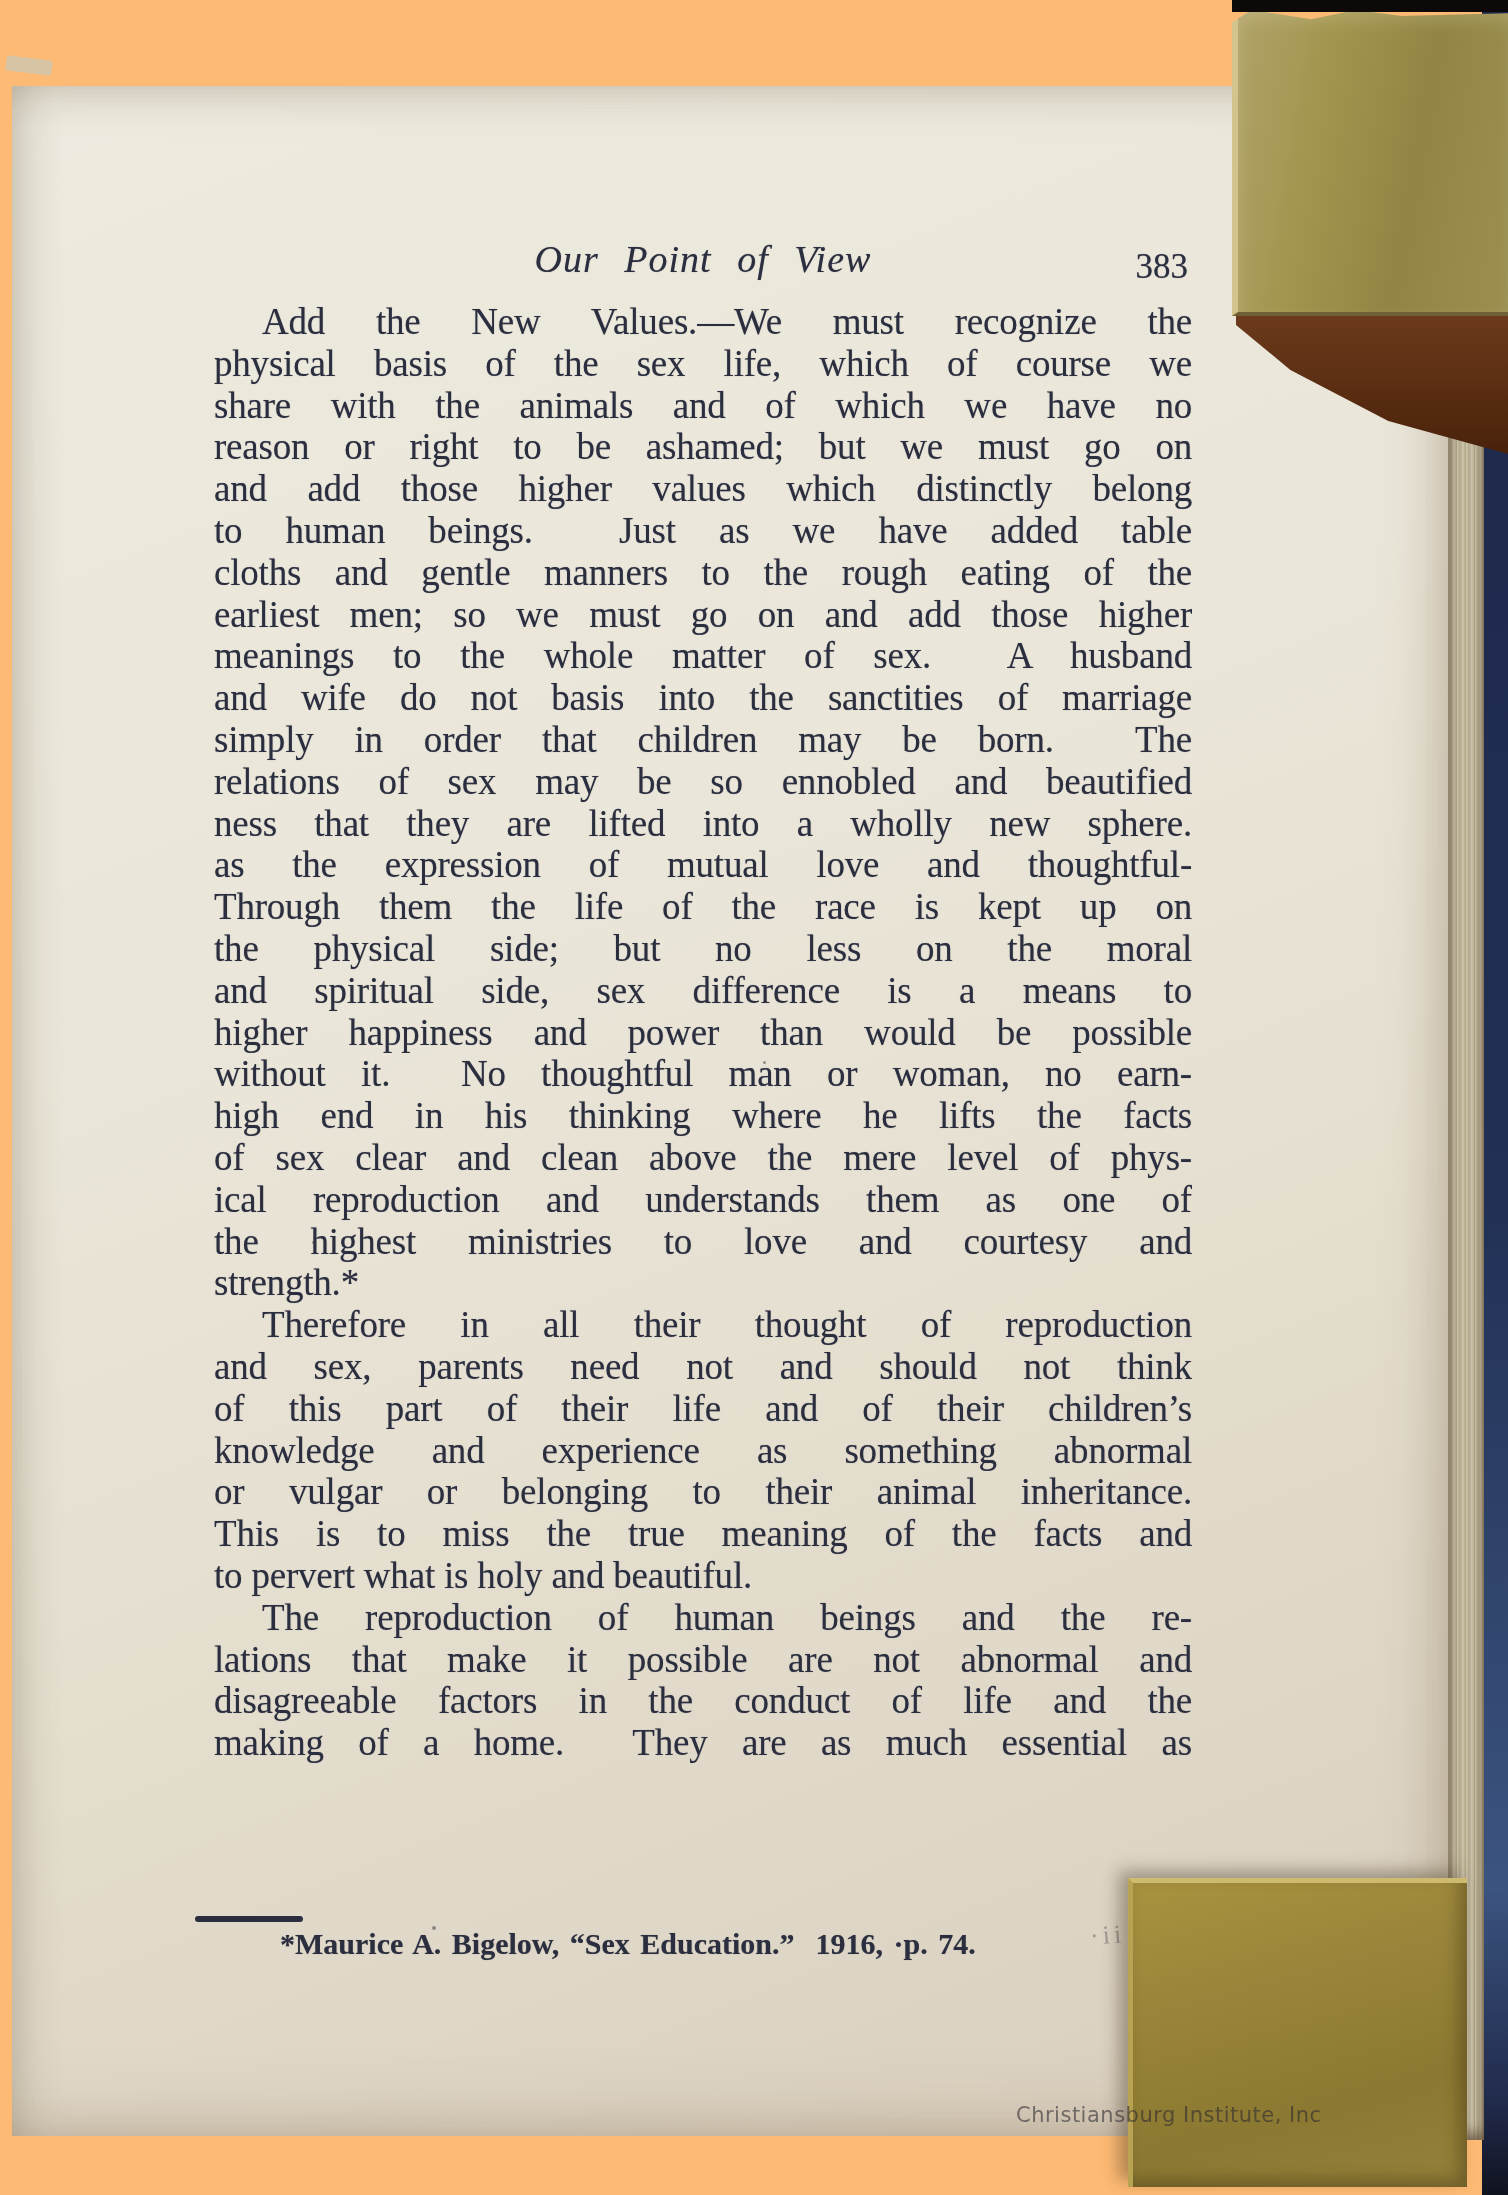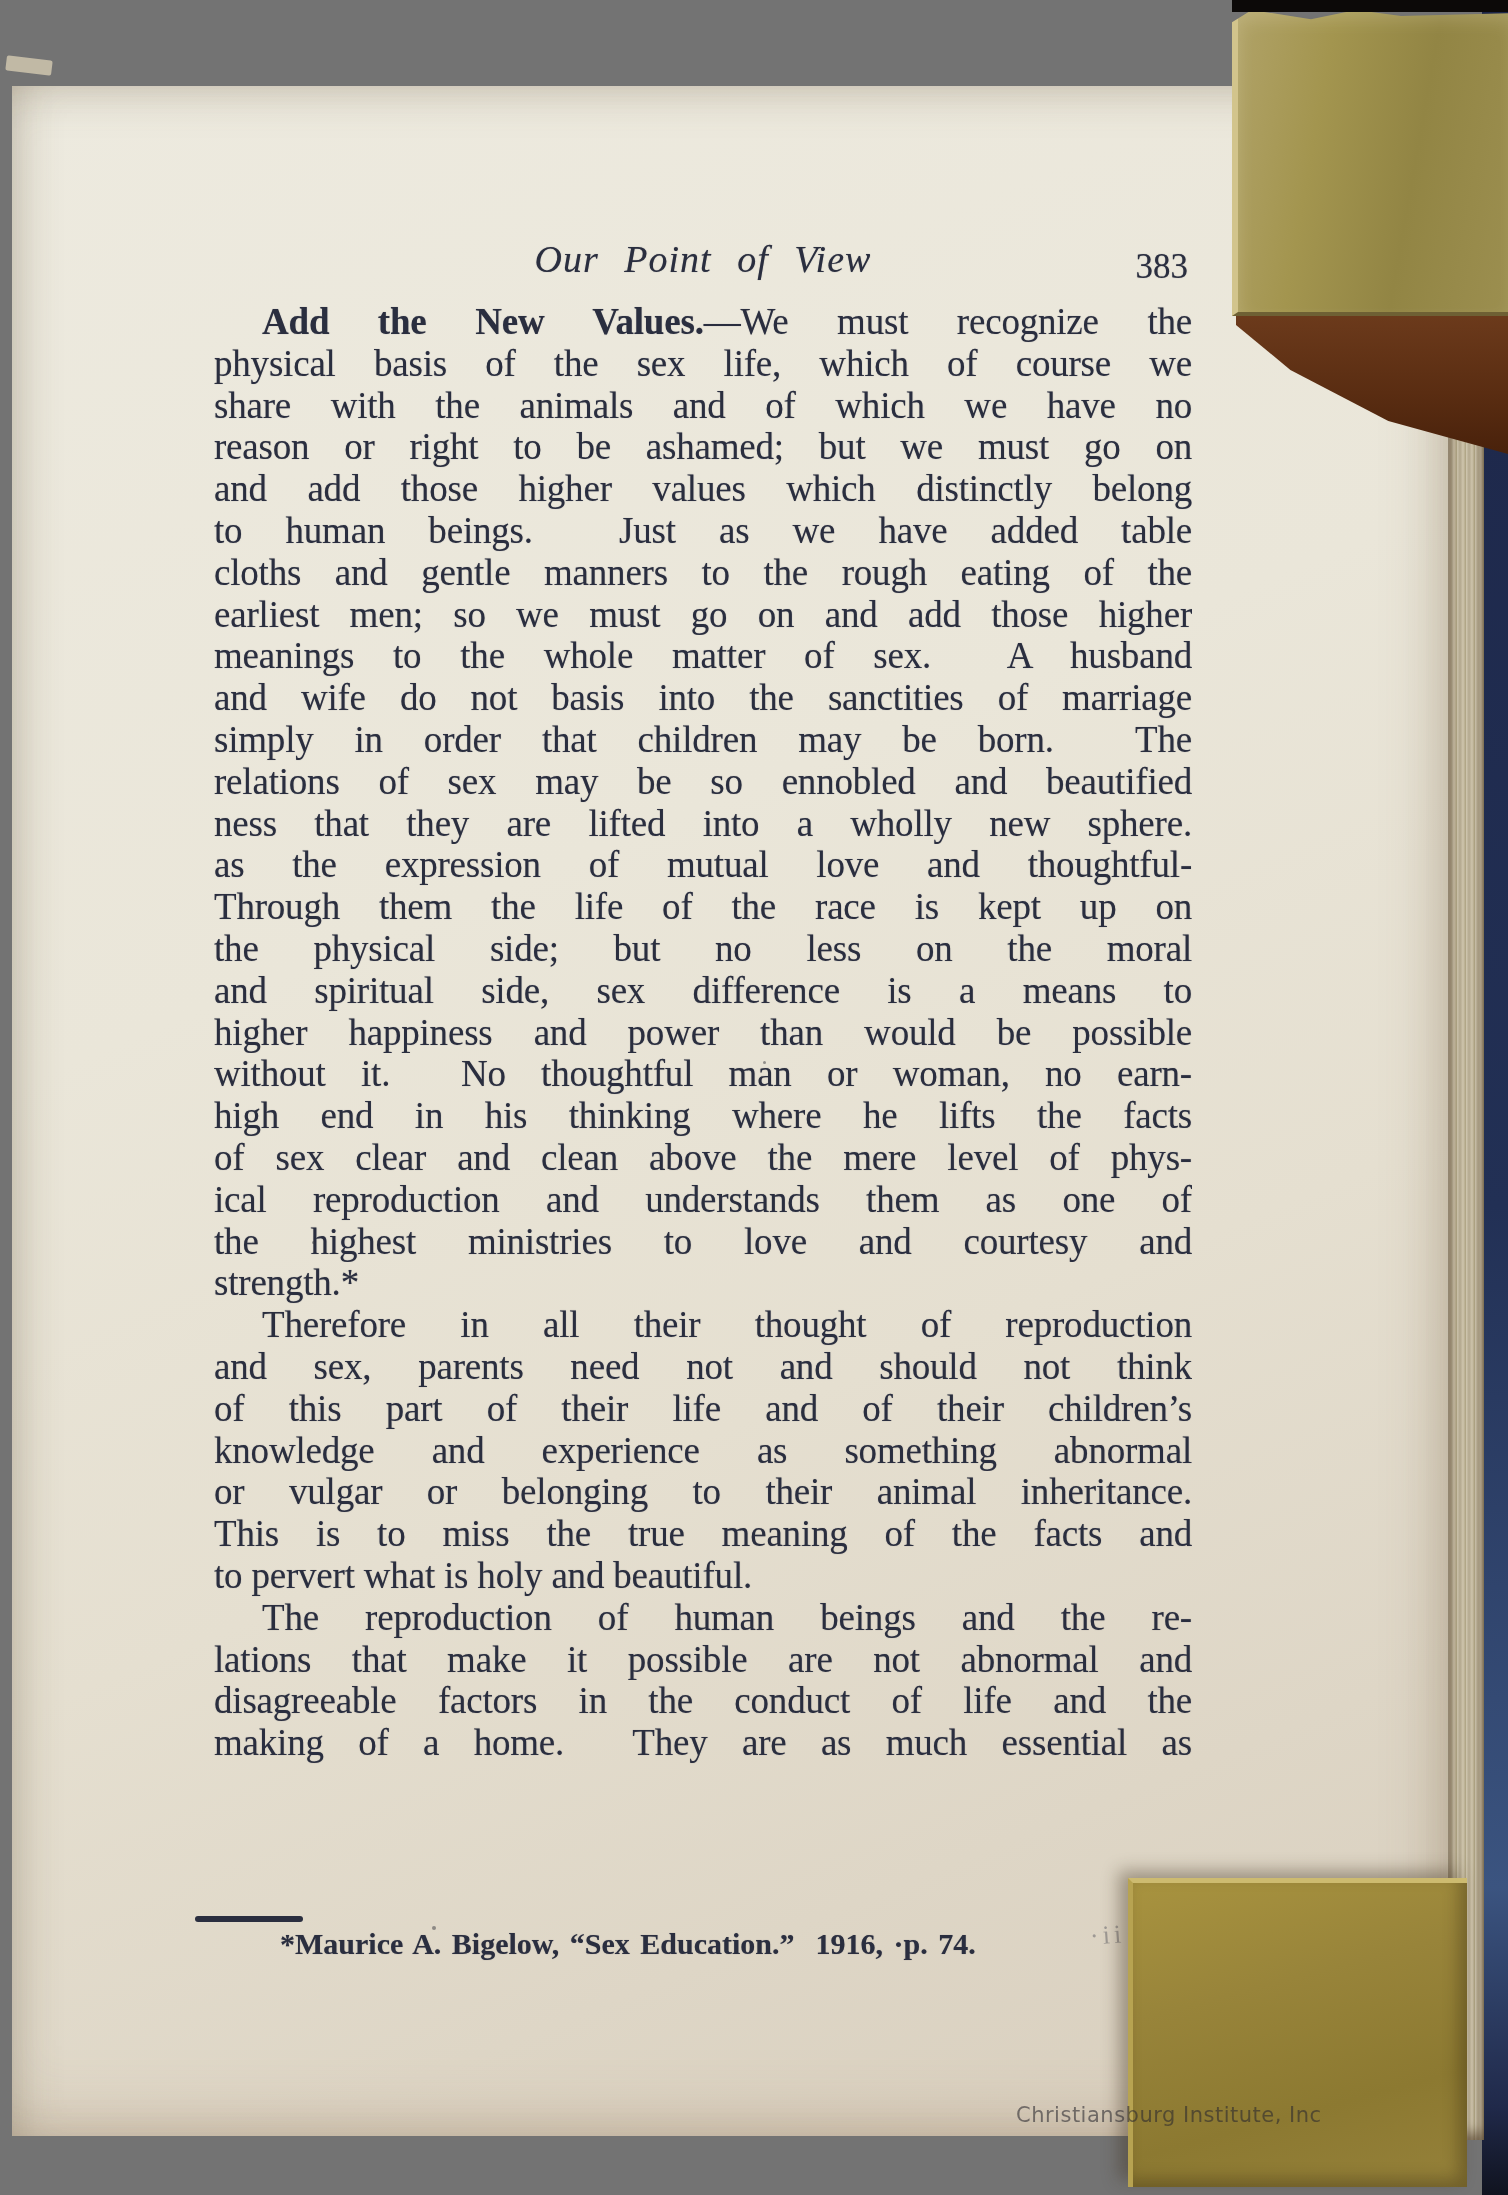--- a/index.html
+++ b/index.html
@@ -1,18 +1,18 @@
 <!DOCTYPE html>
 <html><head>
 <meta charset="utf-8">
 <style>
   html,body { margin:0; padding:0; background:#000; }
   .photo {
     position:relative; width:1508px; height:2195px;
-    background:#737373; overflow:hidden;
+    background:#fdba74; overflow:hidden;
     font-family:"Liberation Serif","DejaVu Serif",serif;
   }
   
   .cover-edge {
     position:absolute; left:1482px; top:0; width:26px; height:2195px;
     background:linear-gradient(180deg,#1c2547 0%,#223055 55%,#3b5480 86%,#20294a 96%,#10131f 100%);
   }
   
   .page-edges {
     position:absolute; left:1448px; top:78px; width:36px; height:2062px;
@@ -52,21 +52,21 @@
     position:absolute; left:202px; top:215px; width:978px;
     font-size:37px; letter-spacing:-0.2px;
     text-shadow:0 0 1px rgba(42,46,63,.4);
   }
   .line {
     height:41.8px; line-height:41.8px; overflow:hidden;
     text-align:justify; text-align-last:justify;
   }
   .line.indent { padding-left:48px; }
   .line.nj { text-align-last:left; }
-  .line b { font-weight:700; }
+  .line b { font-weight:400; }
   
   .footnote-rule {
     position:absolute; left:183px; top:1830px; width:108px; height:6px;
     background:#2a2e3f; border-radius:3px;
   }
   .footnote {
     position:absolute; left:268px; top:1838px; width:900px;
     font-size:30px; font-weight:600; line-height:40px; word-spacing:3px;
     text-shadow:0 0 1px rgba(42,46,63,.4);
   }

